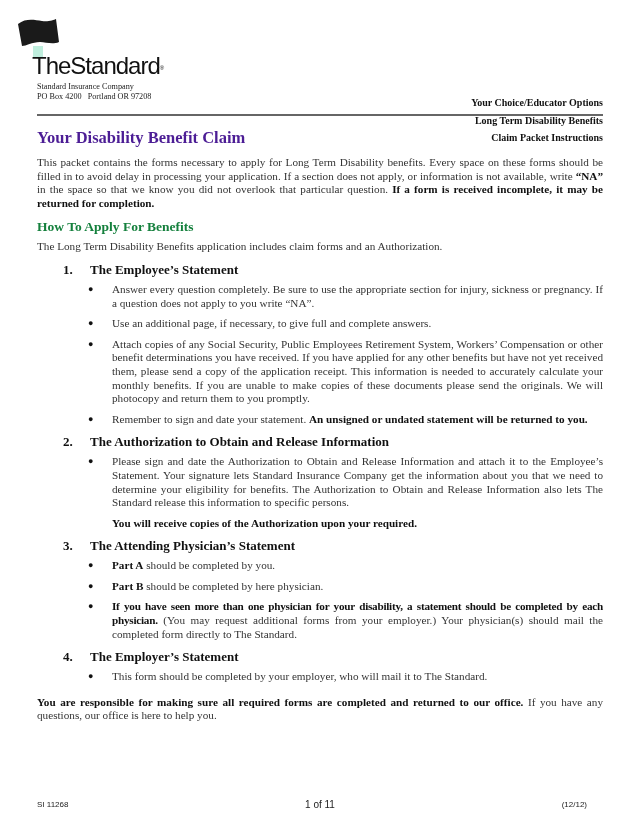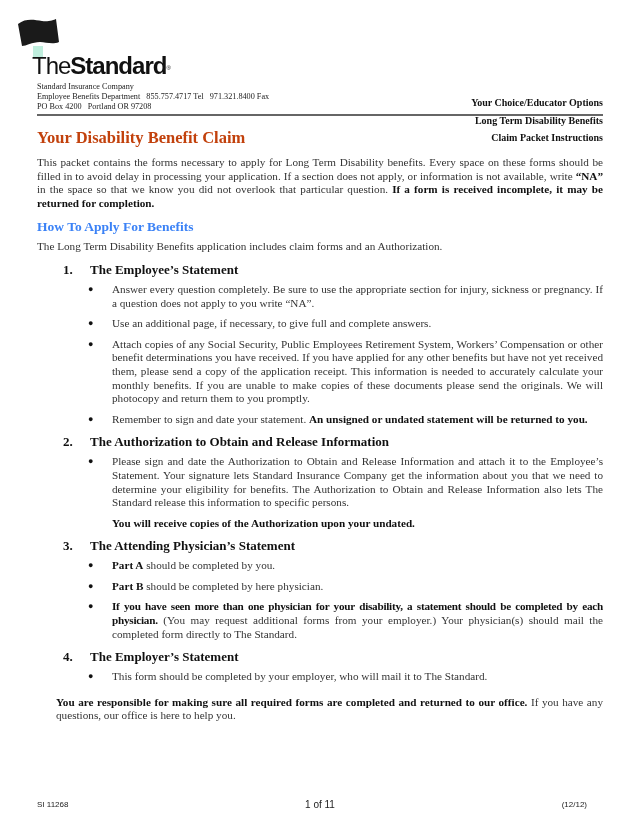--- a/index.html
+++ b/index.html
@@ -4,59 +4,58 @@
 <style>
   html, body { margin:0; padding:0; background:#ffffff; }
   body { width:640px; height:828px; position:relative; overflow:hidden;
          font-family:"Liberation Serif","DejaVu Serif",serif; color:#1a1a1a; }
   .logo { position:absolute; left:16px; top:18px; width:160px; height:60px; }
   .flag { position:absolute; left:0; top:0; width:44px; height:28px; }
   .flagpole { position:absolute; left:17px; top:28px; width:10px; height:12px; background:#bfeedd; }
   .wordmark { position:absolute; left:16px; top:35px; font-family:"Liberation Sans","DejaVu Sans",sans-serif;
               font-size:24px; letter-spacing:-1px; color:#111; line-height:26px; white-space:nowrap; }
   .wordmark .the { font-weight:normal; }
-  .wordmark .std { font-weight:bold; }
+  .wordmark .std { font-weight:normal; }
   .wordmark sup { font-size:6px; vertical-align:top; position:relative; top:2px; }
   .company { position:absolute; left:37px; top:82px; font-size:8.2px; line-height:10px; color:#222; white-space:nowrap; }
   .titles { position:absolute; right:37px; top:62px; text-align:right; font-weight:bold;
             font-size:10px; line-height:17.5px; color:#111;margin-top:32px; }
   .rule { position:absolute; left:37px; right:37px; top:114px; height:2px; background:#666; }
   .content { position:absolute; left:37px; right:37px; top:128px; font-size:11.2px; line-height:13.6px; color:#333; }
-  h1 { font-size:16.5px; margin:0 0 8px 0; color:#c2410c; line-height:20px; font-weight:bold; }
-  h2 { font-size:13.5px; margin:9px 0 5px 0; color:#3b82f6; line-height:16px; font-weight:bold; }
+  h1 { font-size:16.5px; margin:0 0 8px 0; color:#4c1d95; line-height:20px; font-weight:bold; }
+  h2 { font-size:13.5px; margin:9px 0 5px 0; color:#15803d; line-height:16px; font-weight:bold; }
   p { margin:0; text-align:justify; }
   b { color:#111; }
   .section { margin-top:8px; }
   .sec-head { display:flex; font-size:13px; font-weight:bold; color:#111; line-height:16px; margin-bottom:5px; }
   .sec-num { width:27px; padding-left:26px; }
   .bullet { display:flex; margin-left:51px; margin-bottom:7px; }
   .bullet .dot { width:24px; flex:none; font-size:9px; line-height:13.6px; color:#111; }
   .bullet .txt { flex:1; text-align:justify; }
   .note { margin-left:75px; margin-bottom:7px; }
-  .closing { margin-top:12px;margin-left:19px; }
+  .closing { margin-top:12px; }
   .footer { position:absolute; left:37px; right:37px; top:800px; font-family:"Liberation Sans","DejaVu Sans",sans-serif;
             font-size:8px; color:#222; }
   .footer .left { position:absolute; left:0; top:0; font-weight:normal; }
   .footer .center { position:absolute; left:0; right:0; text-align:center; top:-1px; font-size:10px; }
   .footer .right { position:absolute; right:16px; top:0; }
 </style>
 </head>
 <body>
 
 <div class="logo">
   <svg class="flag" viewBox="0 0 44 28">
     <path d="M2 6 C10 0, 18 2, 26 3 C32 4, 38 2, 40 1 L43 24 C36 27, 30 24, 24 24 C16 24, 10 28, 6 28 Z" fill="#1a1a1a"></path>
   </svg>
   <div class="flagpole"></div>
   <div class="wordmark"><span class="the">The</span><span class="std">Standard</span><sup>®</sup></div>
 </div>
 
 <div class="company">
   <div>Standard Insurance Company</div>
-  <div style="white-space:pre">Employee Benefits Department   855.757.4717 Tel   971.321.8400 Fax</div>
   <div style="white-space:pre">PO Box 4200   Portland OR 97208</div>
 </div>
 
 <div class="titles">
   <div>Your Choice/Educator Options</div>
   <div>Long Term Disability Benefits</div>
   <div>Claim Packet Instructions</div>
 </div>
 
 <div class="rule"></div>
@@ -93,21 +92,21 @@
 
   <div class="section">
     <div class="sec-head">
       <span class="sec-num">2.</span>
       <span>The Authorization to Obtain and Release Information</span>
     </div>
     <div class="bullet">
       <span class="dot">●</span>
       <span class="txt">Please sign and date the Authorization to Obtain and Release Information and attach it to the Employee’s Statement. Your signature lets Standard Insurance Company get the information about you that we need to determine your eligibility for benefits. The Authorization to Obtain and Release Information also lets The Standard release this information to specific persons.</span>
     </div>
-    <div class="note"><b>You will receive copies of the Authorization upon your undated.</b></div>
+    <div class="note"><b>You will receive copies of the Authorization upon your required.</b></div>
   </div>
 
   <div class="section">
     <div class="sec-head">
       <span class="sec-num">3.</span>
       <span>The Attending Physician’s Statement</span>
     </div>
     <div class="bullet">
       <span class="dot">●</span>
       <span class="txt"><b>Part A</b><span> should be completed by you.</span></span>

